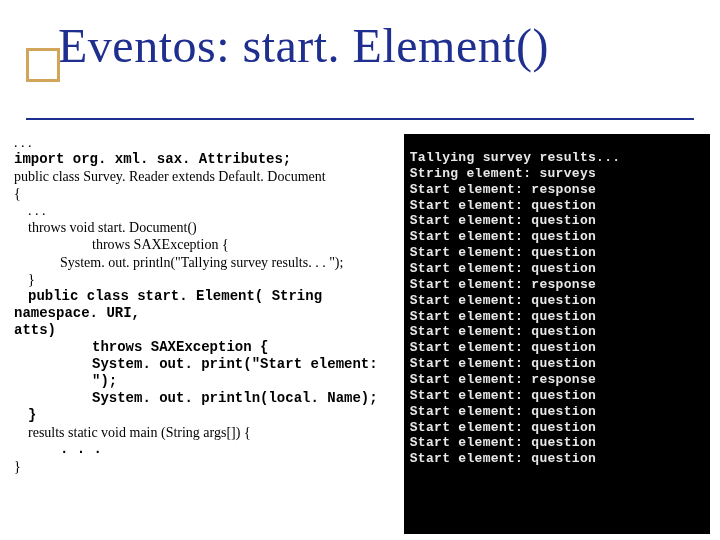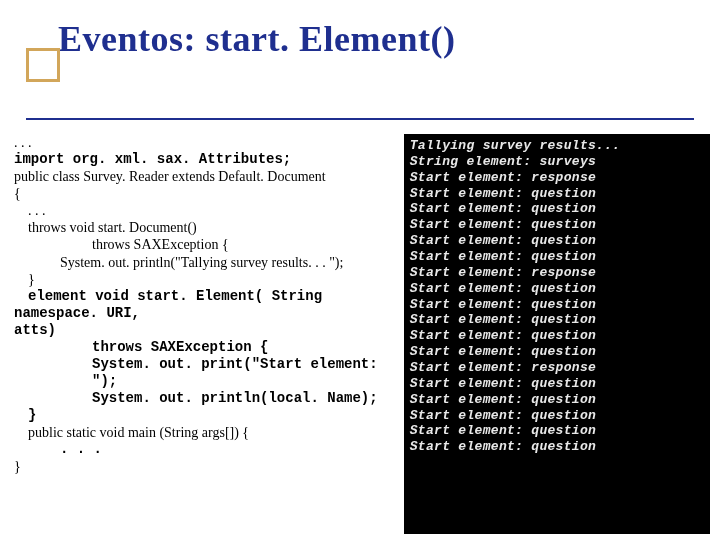--- a/index.html
+++ b/index.html
@@ -19,23 +19,23 @@
   .accent {
     position: absolute;
     left: 26px;
     top: 48px;
     width: 34px;
     height: 34px;
     border: 3px solid #d2a65a;
     background: transparent;
   }
   .title {
-    font-size: 36px;
+    font-size: 48px;
     color: #1f2f8f;
-    font-weight: 700;
+    font-weight: 400;
     letter-spacing: 0.5px;
   }
   .rule {
     position: absolute;
     left: 26px;
     right: 26px;
     top: 118px;
     height: 2px;
     background: #1f2f8f;
   }
@@ -58,24 +58,23 @@
   .code-col .i1 { padding-left: 14px; }
   .code-col .i2 { padding-left: 46px; }
   .code-col .i3 { padding-left: 78px; }
   .term-col {
     flex: 0 0 44%;
     background: #000;
     color: #e8e8e8;
     font-family: "Courier New", monospace;
     font-size: 13px;
     line-height: 1.22;
-    padding: 4px 6px;
+    padding: 16px 6px;
     font-weight: 700;
     letter-spacing: 0.3px;
-    font-style: italic;
   }
   .page-no {
     position: absolute;
     right: 16px;
     bottom: 8px;
     font-size: 14px;
     color: #000;
   }
 </style>
 </head>
@@ -91,28 +90,28 @@
   <div class="code-col">
     <div>. . .</div>
     <div class="bold">import org. xml. sax. Attributes;</div>
     <div>public class Survey. Reader extends Default. Document</div>
     <div>{</div>
     <div class="i1">. . .</div>
     <div class="i1">throws void start. Document()</div>
     <div class="i3">throws SAXException {</div>
     <div class="i2">System. out. println("Tallying survey results. . . ");</div>
     <div class="i1">}</div>
-    <div class="i1 bold">element void start. Element( String</div>
+    <div class="i1 bold">public class start. Element( String</div>
     <div class="bold">namespace. URI,</div>
     <div class="bold">atts)</div>
     <div class="i3 bold">throws SAXException {</div>
     <div class="i3 bold">System. out. print("Start element: ");</div>
     <div class="i3 bold">System. out. println(local. Name);</div>
     <div class="i1 bold">}</div>
-    <div class="i1">public static void main (String args[]) {</div>
+    <div class="i1">results static void main (String args[]) {</div>
     <div class="i2 bold">. . .</div>
     <div>}</div>
   </div>
 
   <div class="term-col">
     <div>Tallying survey results...</div>
     <div>String element: surveys</div>
     <div>Start element: response</div>
     <div>Start element: question</div>
     <div>Start element: question</div>

